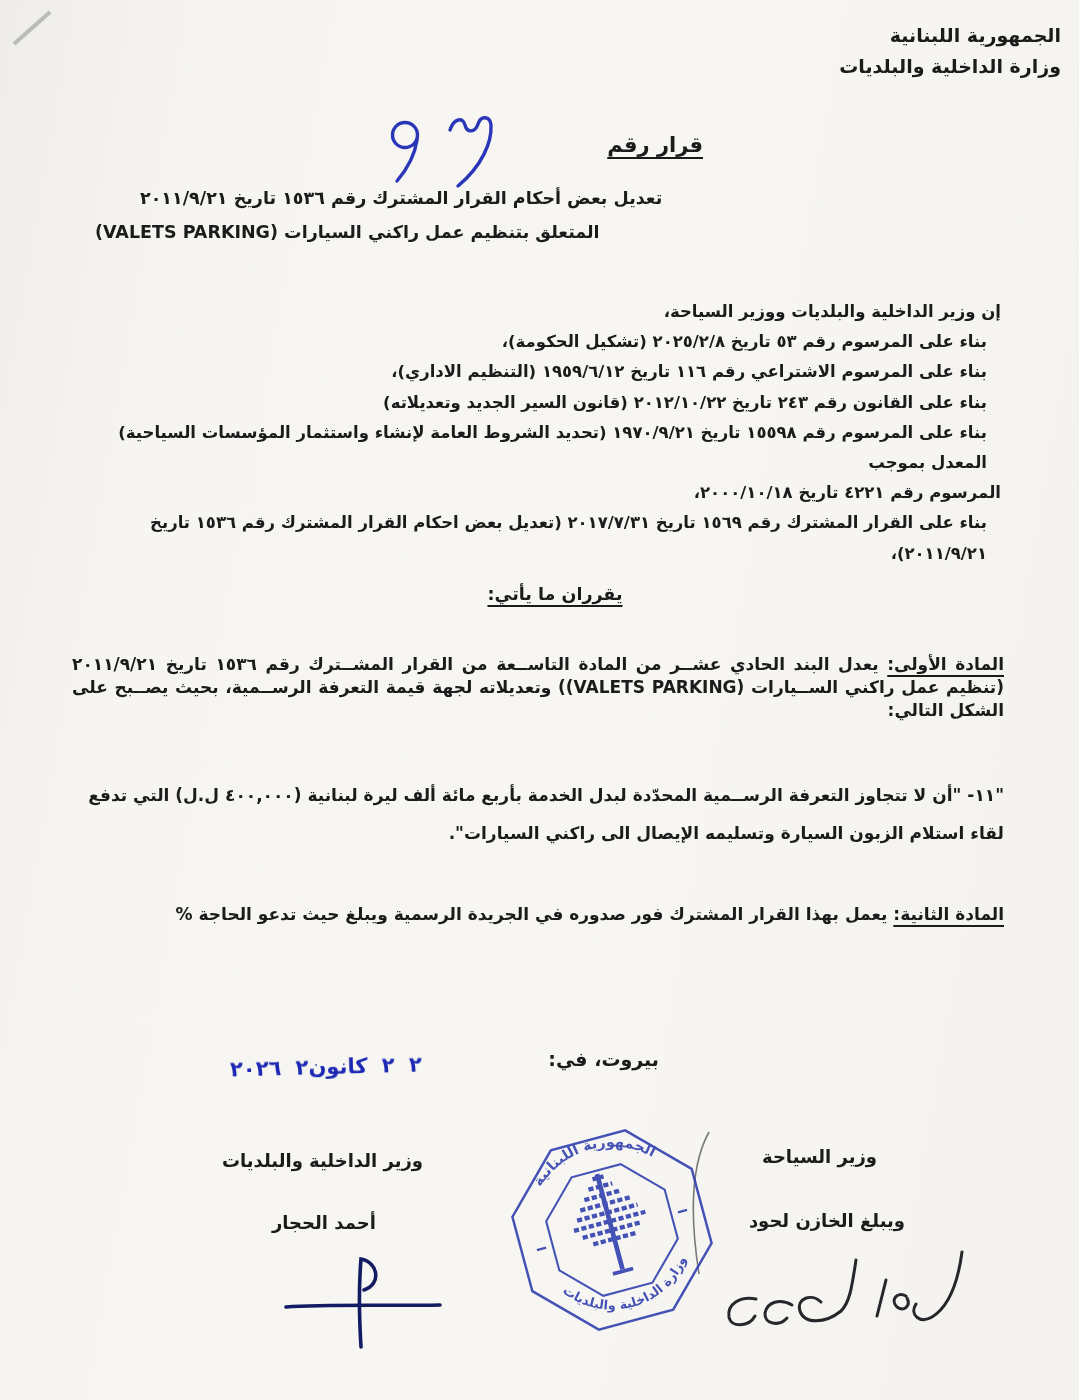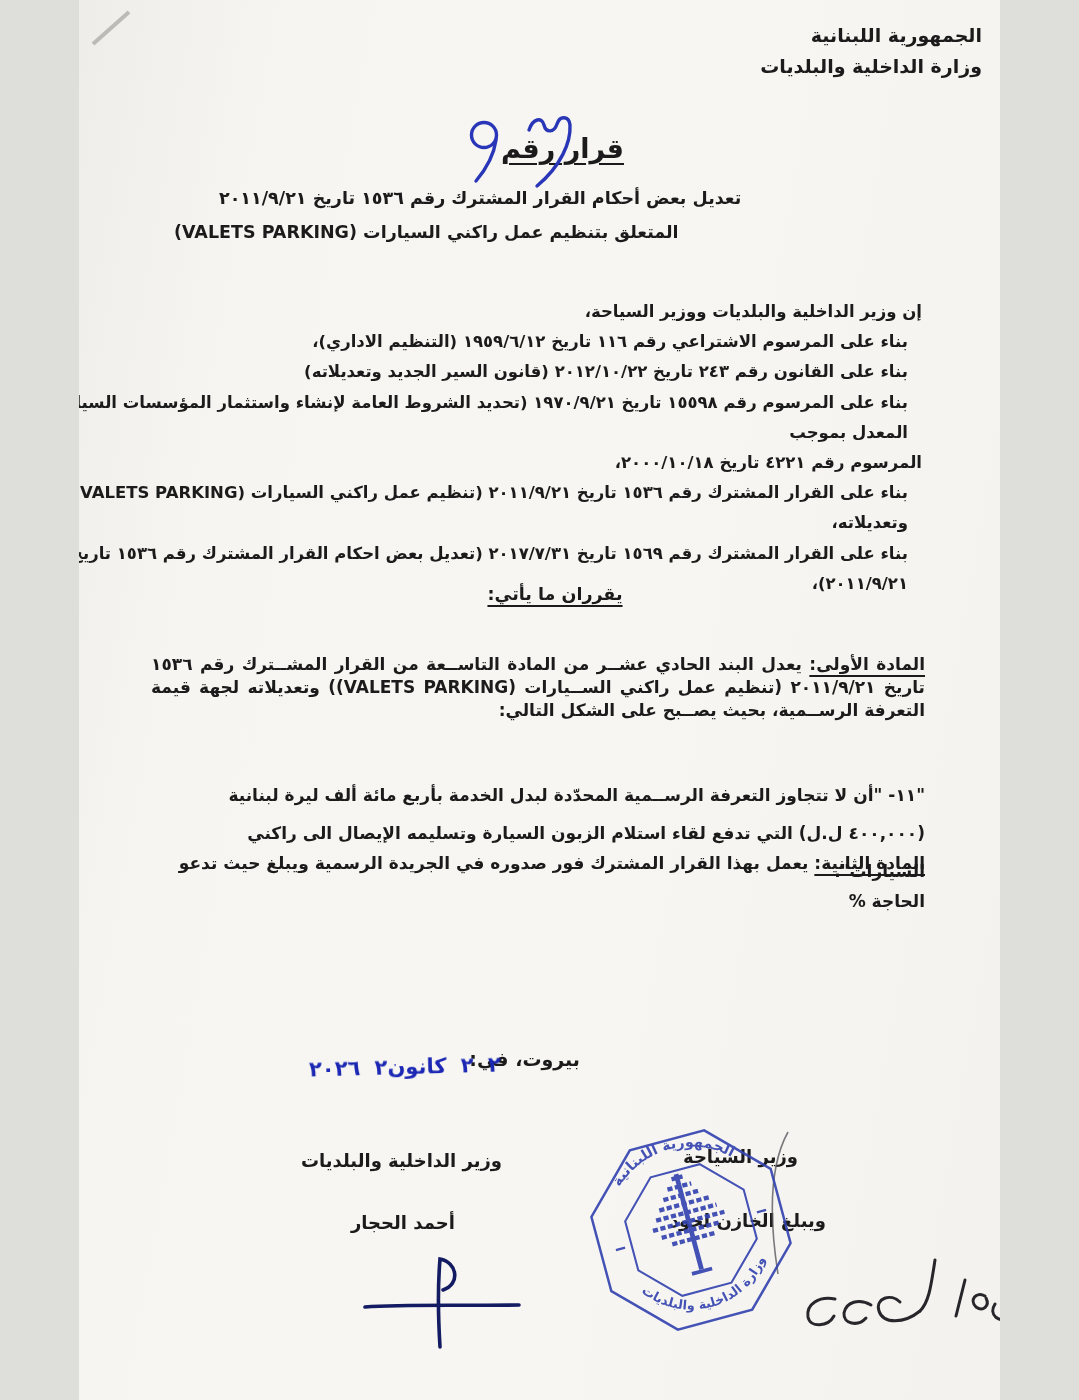--- a/index.html
+++ b/index.html
@@ -1,34 +1,34 @@
 <!DOCTYPE html>
 <html lang="ar" dir="rtl"><head>
 <meta charset="utf-8">
 <style>
   html,body{margin:0;padding:0;background:#dededa;}
   .page{
-    position:relative;width:921px;height:1400px;margin:0 auto;overflow:hidden;
+    position:relative;width:1079px;height:1400px;margin:0 auto;overflow:hidden;
     background:linear-gradient(100deg,#eeede9 0%,#f6f5f1 18%,#f7f6f2 55%,#f3f2ee 100%);
     font-family:"DejaVu Sans","Liberation Sans",sans-serif;
     color:#1b1b1b;direction:rtl;
   }
   .abs{position:absolute;}
   .u{text-decoration:underline;text-decoration-thickness:2px;text-underline-offset:5px;}
   .header{right:18px;top:20px;text-align:right;font-size:19px;line-height:31px;font-weight:700;letter-spacing:.2px;}
-  .title-label{right:376px;top:133px;font-size:27px;font-weight:700;}
+  .title-label{right:376px;top:133px;font-size:21px;font-weight:700;}
   .hand-number{left:372px;top:104px;width:132px;height:92px;}
   .subtitles{left:140px;top:181px;width:800px;text-align:left;font-size:17.5px;line-height:34px;font-weight:700;}
   .subtitles .l2{display:block;transform:translateX(-45px);}
   .preamble{right:78px;top:297px;width:930px;font-size:16.5px;line-height:30.2px;font-weight:700;text-align:right;}
   .preamble .indent{padding-right:14px;}
   .decision-lead{left:0;right:0;top:584px;text-align:center;font-size:17.5px;font-weight:700;padding-left:31px;}
   .article1{right:75px;left:72px;top:653px;font-size:17px;line-height:23px;font-weight:700;text-align:justify;text-align-last:right;}
   .clause11{right:75px;left:75px;top:776px;font-size:17px;line-height:38px;font-weight:700;text-align:right;}
-  .article2{right:75px;left:60px;top:844px;font-size:17px;line-height:38px;font-weight:700;text-align:right;}
+  .article2{right:75px;left:60px;top:895px;font-size:17px;line-height:38px;font-weight:700;text-align:right;}
   .beirut{right:420px;top:1048px;font-size:19px;font-weight:700;}
   .stamp{
     left:230px;top:1055px;font-size:21px;font-weight:700;color:#1c28b4;
     transform:rotate(-1.5deg);letter-spacing:1.5px;word-spacing:7px;filter:blur(.4px);
     direction:rtl;
   }
   .sig-title-r{right:202px;top:1146px;font-size:18px;font-weight:700;margin-left:16px;}
   .sig-name-r{right:174px;top:1210px;font-size:18px;font-weight:700;}
   .sig-title-l{left:222px;top:1150px;font-size:18px;font-weight:700;direction:rtl;}
   .sig-name-l{left:272px;top:1212px;font-size:18px;font-weight:700;}
@@ -60,25 +60,25 @@
     </g>
   </svg>
 
   <div class="abs subtitles">
     <span class="l1">تعديل بعض أحكام القرار المشترك رقم ١٥٣٦ تاريخ ٢٠١١/٩/٢١</span>
     <span class="l2">المتعلق بتنظيم عمل راكني السيارات (VALETS PARKING)</span>
   </div>
 
   <div class="abs preamble">
     <div>إن وزير الداخلية والبلديات ووزير السياحة،</div>
+    <div class="indent">بناء على المرسوم رقم ٥٣ تاريخ ٢٠٢٥/٢/٨ (تشكيل الحكومة)،</div>
     <div class="indent">بناء على المرسوم الاشتراعي رقم ١١٦ تاريخ ١٩٥٩/٦/١٢ (التنظيم الاداري)،</div>
     <div class="indent">بناء على القانون رقم ٢٤٣ تاريخ ٢٠١٢/١٠/٢٢ (قانون السير الجديد وتعديلاته)</div>
     <div class="indent">بناء على المرسوم رقم ١٥٥٩٨ تاريخ ١٩٧٠/٩/٢١ (تحديد الشروط العامة لإنشاء واستثمار المؤسسات السياحية) المعدل بموجب</div>
     <div>المرسوم رقم ٤٢٢١ تاريخ ٢٠٠٠/١٠/١٨،</div>
-    <div class="indent">بناء على القرار المشترك رقم ١٥٣٦ تاريخ ٢٠١١/٩/٢١ (تنظيم عمل راكني السيارات (VALETS PARKING )) وتعديلاته،</div>
     <div class="indent">بناء على القرار المشترك رقم ١٥٦٩ تاريخ ٢٠١٧/٧/٣١ (تعديل بعض احكام القرار المشترك رقم ١٥٣٦ تاريخ ٢٠١١/٩/٢١)،</div>
   </div>
 
   <div class="abs decision-lead">
     <span class="u">يقرران ما يأتي:</span>
   </div>
 
   <div class="abs article1">
     <span class="u">المادة الأولى:</span><span> يعدل البند الحادي عشــر من المادة التاســعة من القرار المشــترك رقم ١٥٣٦ تاريخ ٢٠١١/٩/٢١ (تنظيم عمل راكني الســيارات (VALETS PARKING)) وتعديلاته لجهة قيمة التعرفة الرســمية، بحيث يصــبح على الشكل التالي:</span>
   </div>

